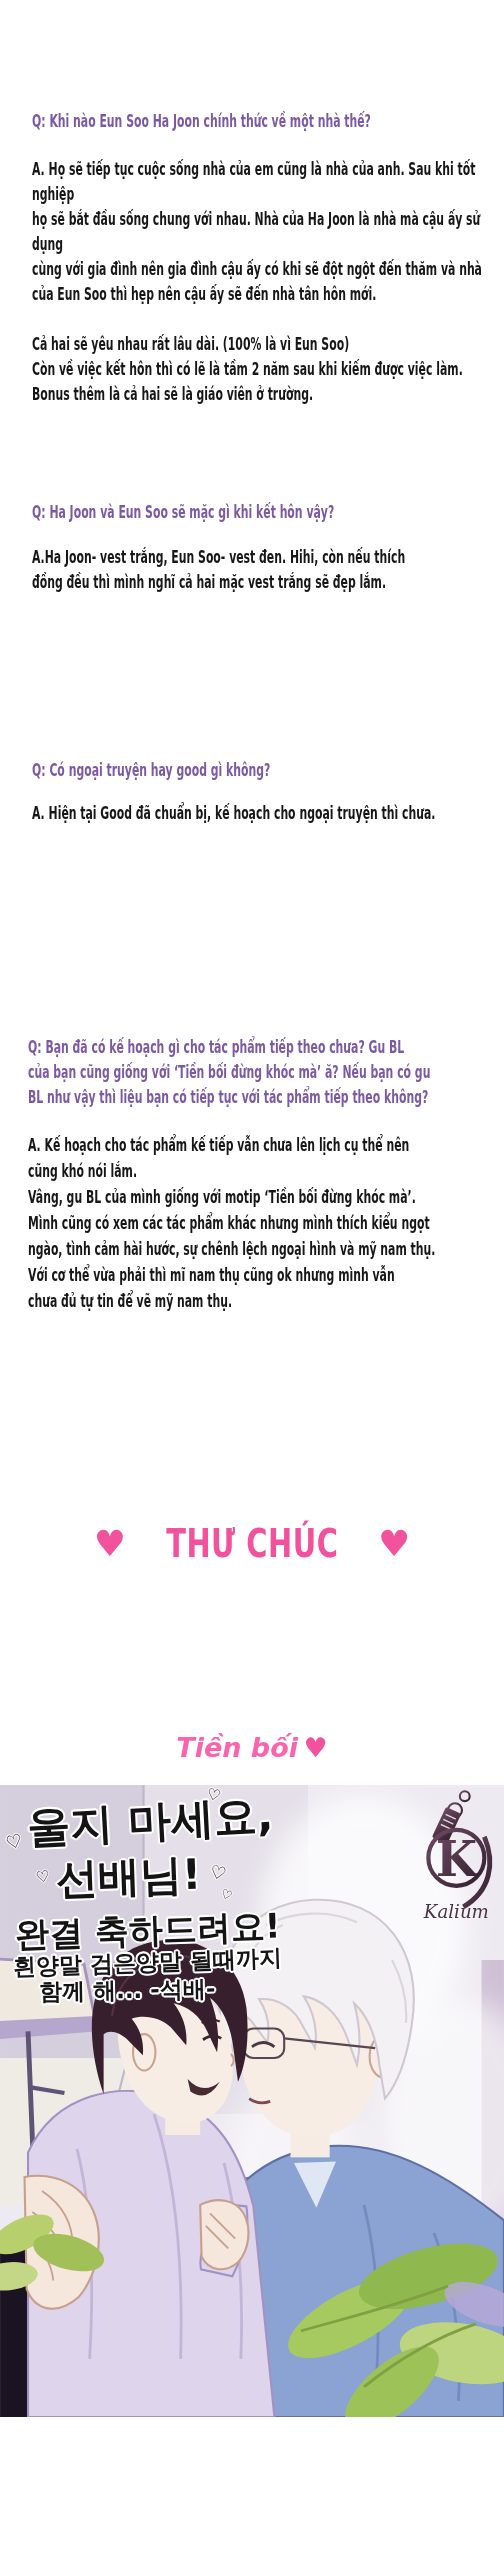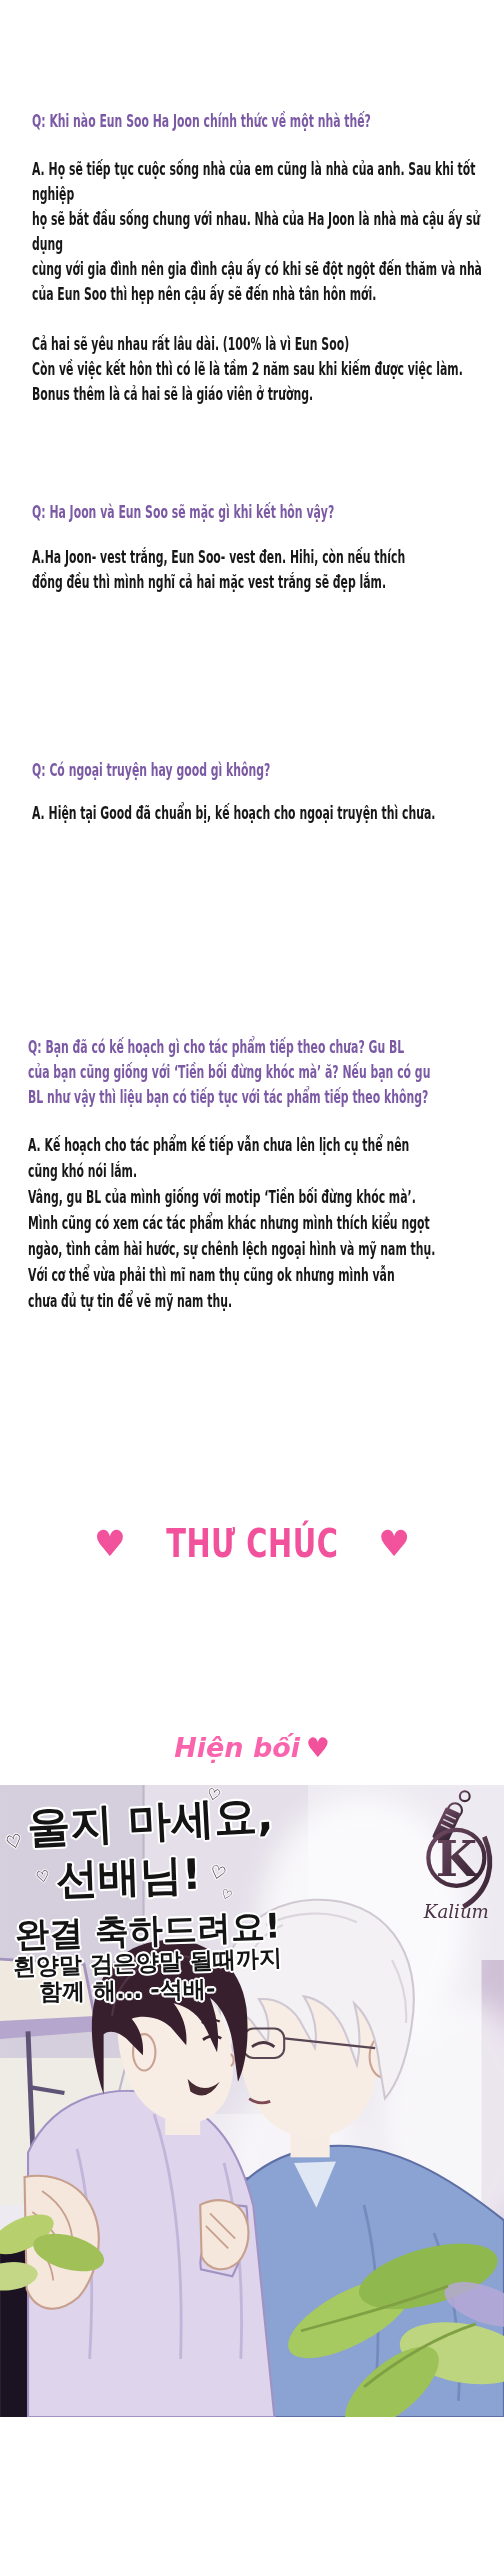--- a/index.html
+++ b/index.html
@@ -69,21 +69,21 @@
 Với cơ thể vừa phải thì mĩ nam thụ cũng ok nhưng mình vẫn
 chưa đủ tự tin để vẽ mỹ nam thụ.</div>
 
   <div class="heading">
     <span class="heart">♥</span>
     <span class="hword">THƯ CHÚC</span>
     <span class="heart">♥</span>
   </div>
 
   <div class="caption">
-    <span>Hiện bối</span><span class="cap-heart">♥</span>
+    <span>Tiền bối</span><span class="cap-heart">♥</span>
   </div>
 
   <div class="illu">
     <svg viewBox="0 0 720 903" width="504" height="632">
       <defs>
         <filter id="soft" x="-60%" y="-60%" width="220%" height="220%">
           <feGaussianBlur stdDeviation="20"></feGaussianBlur>
         </filter>
         <linearGradient id="logograd" x1="0" y1="0" x2="1" y2="1">
           <stop offset="0" stop-color="#6e4a63"></stop>

